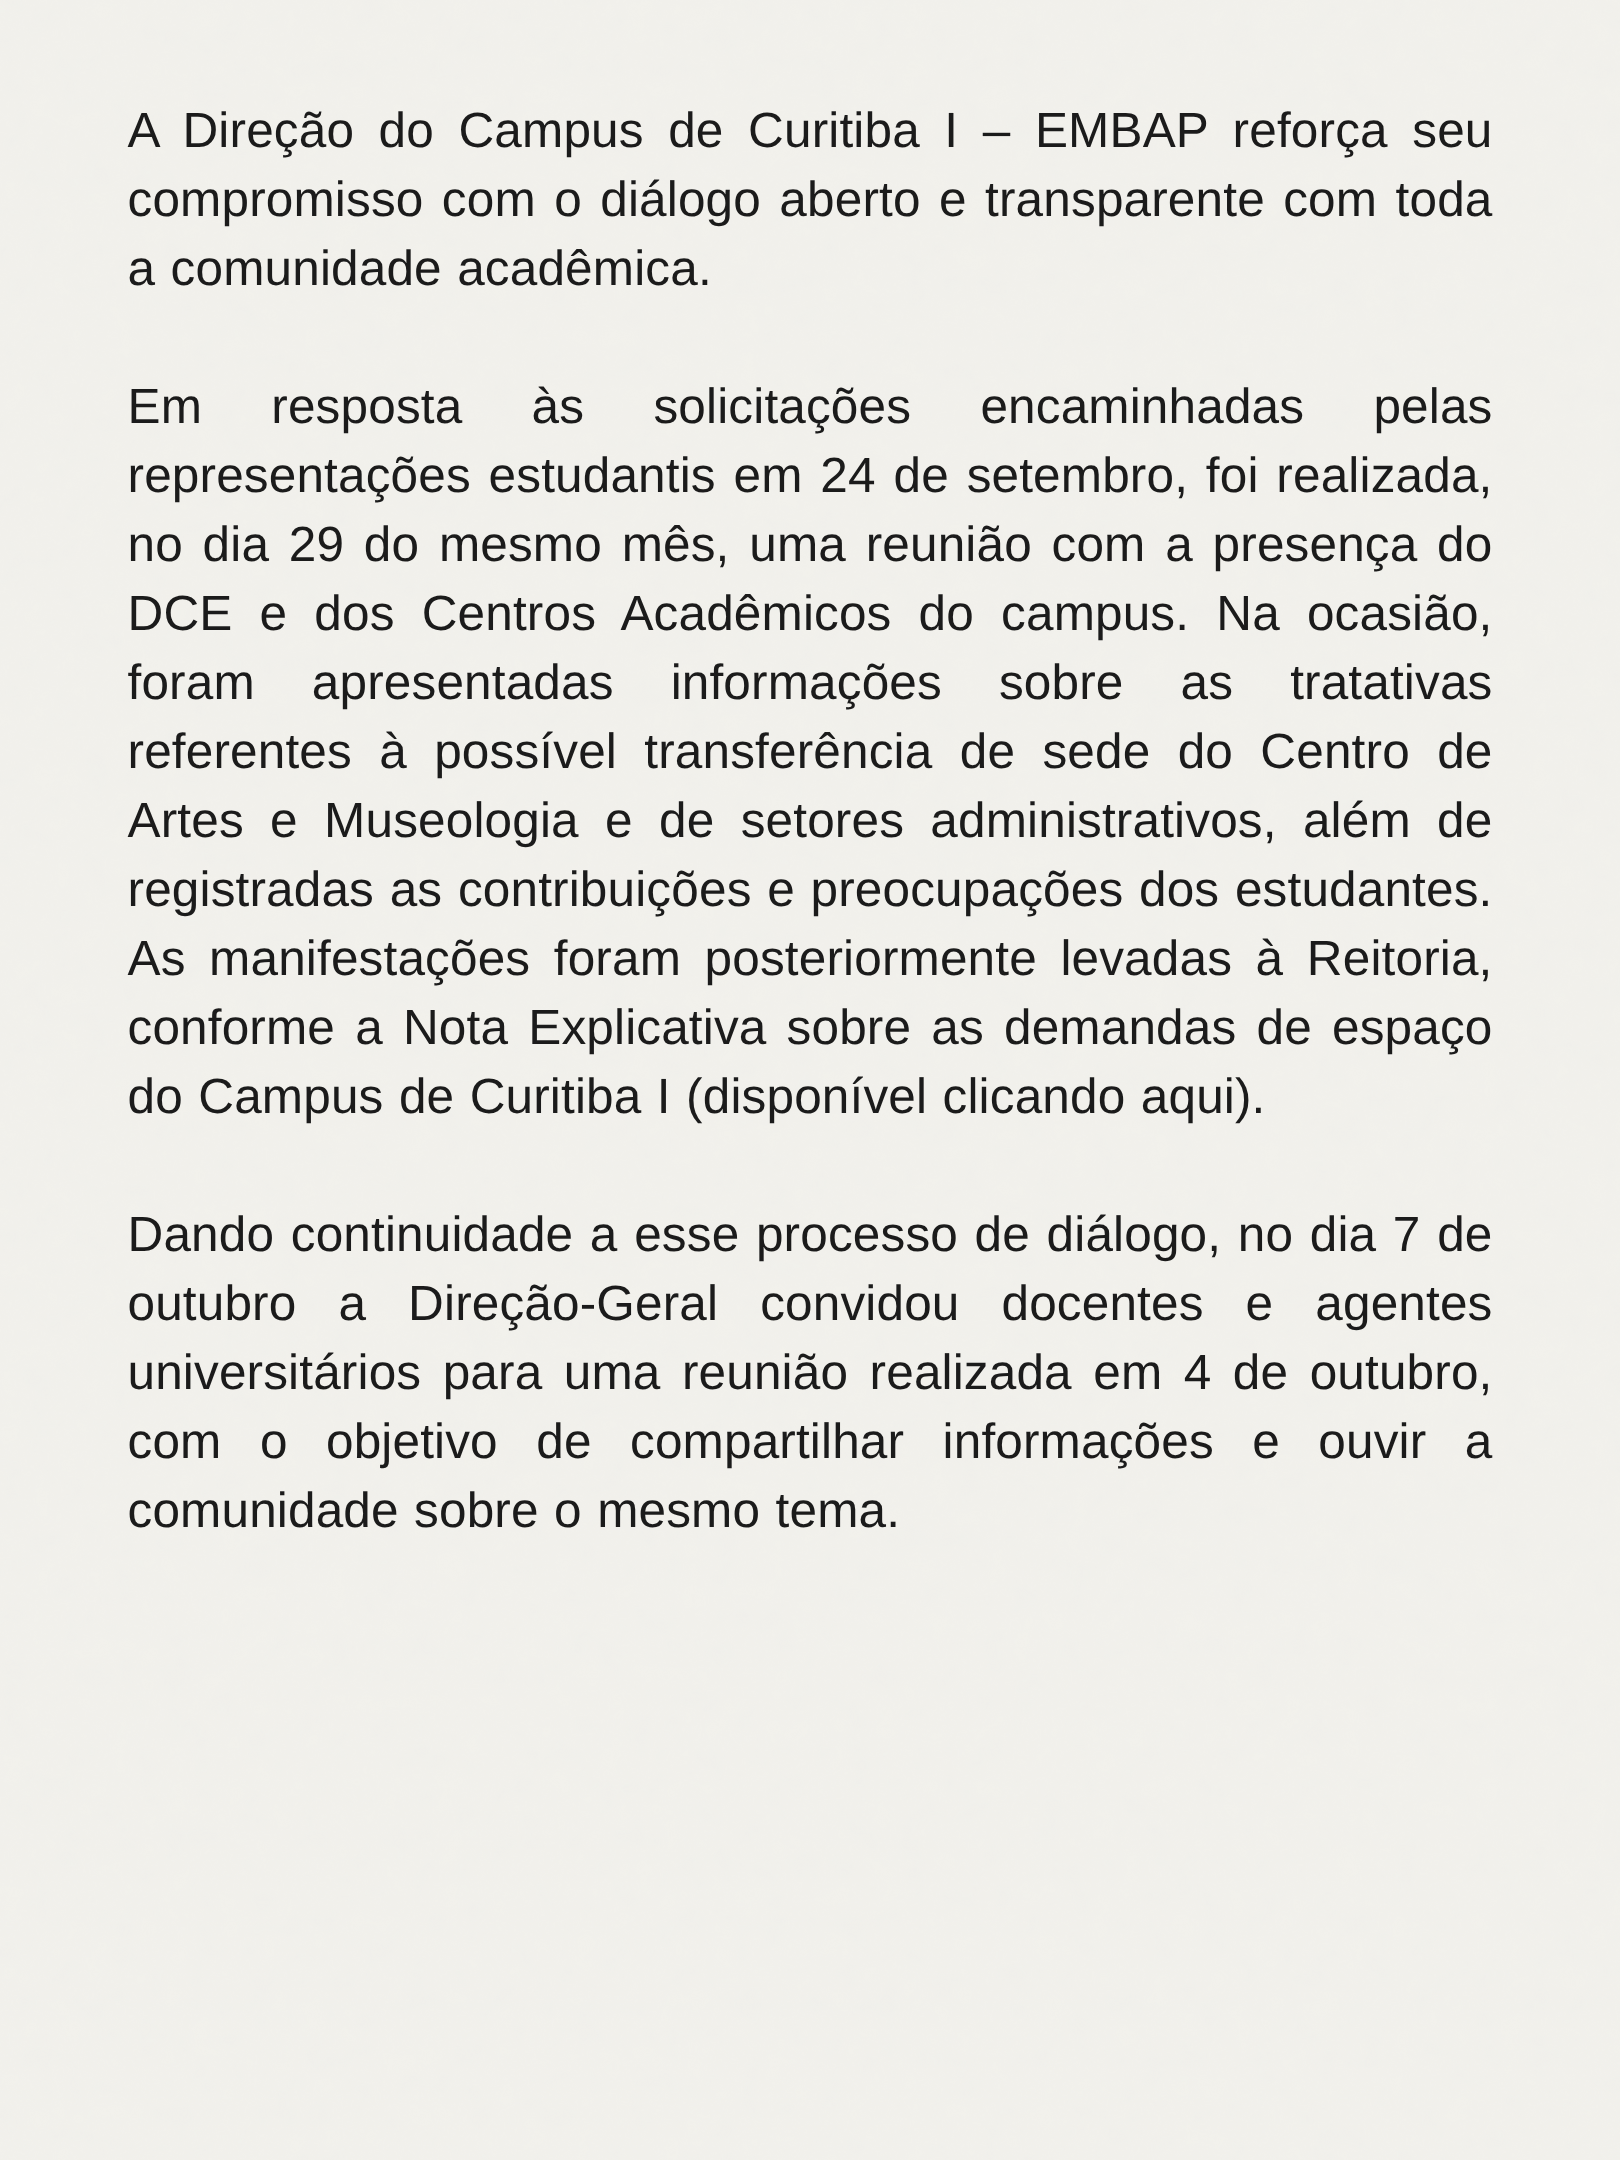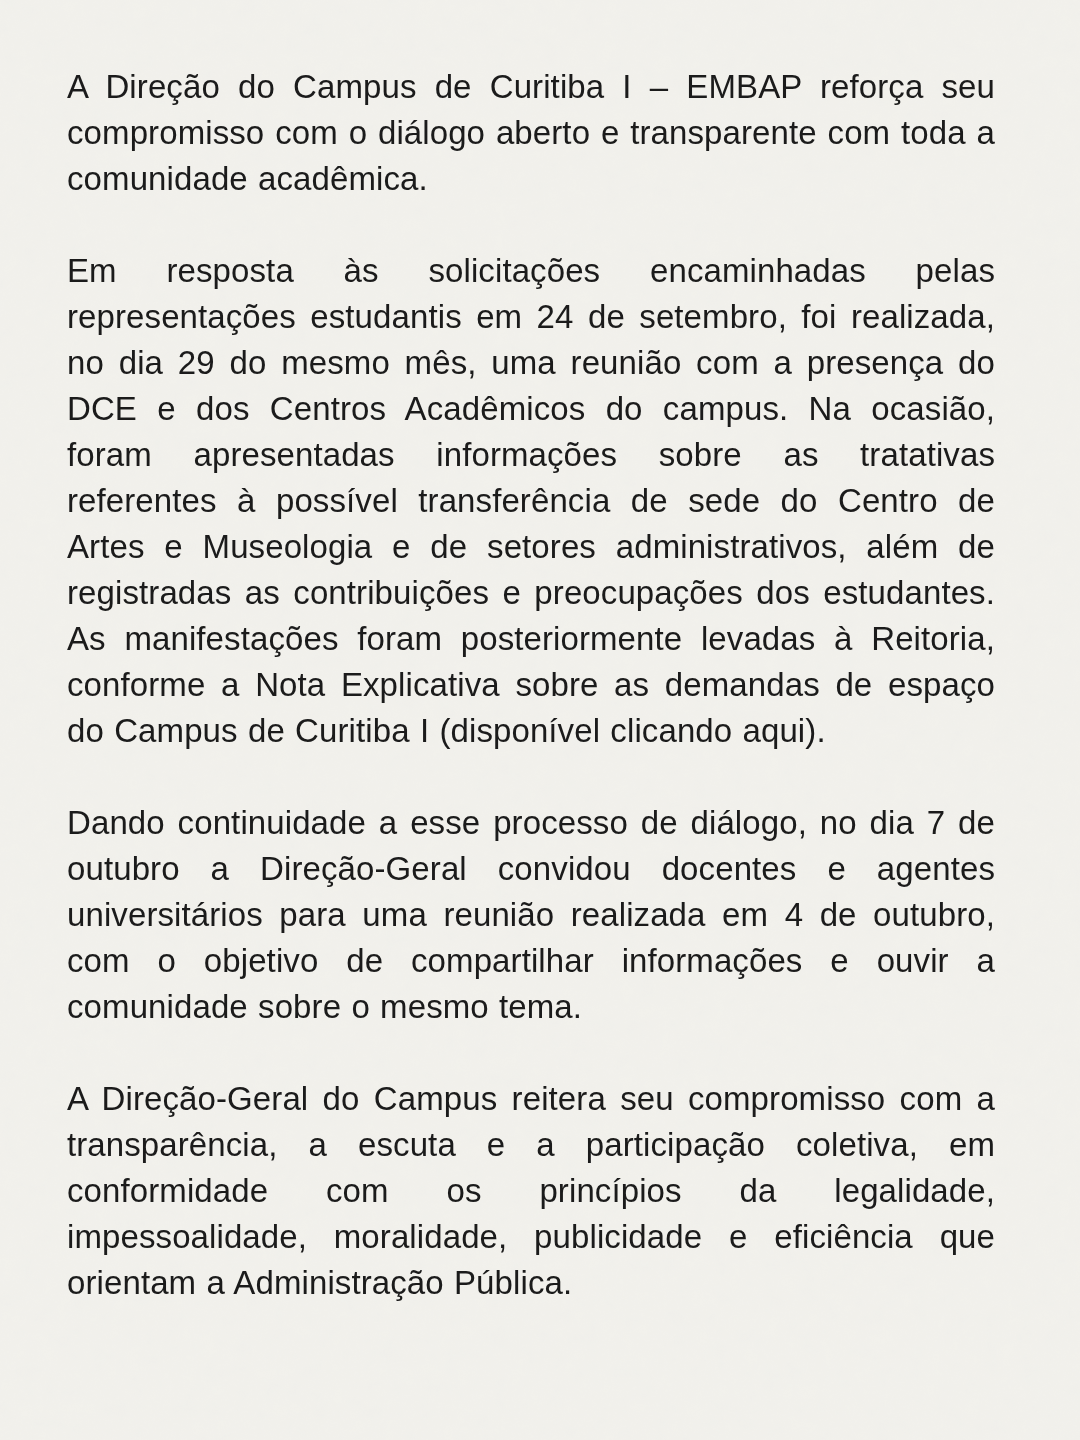--- a/index.html
+++ b/index.html
@@ -20,21 +20,21 @@
     z-index: 0;
     pointer-events: none;
     opacity: 0.45;
   }
   .page {
     position: relative;
     z-index: 1;
     box-sizing: border-box;
     width: 1080px;
     height: 1440px;
-    padding: 64px 85px 0 67px;
+    padding: 64px 85px 0 85px;
   }
   .page p {
     margin: 0 0 46px 0;
     font-size: 33px;
     line-height: 46px;
     font-weight: 400;
     color: #1b1b1b;
     text-align: justify;
     text-justify: inter-word;
     letter-spacing: 0.1px;
@@ -52,14 +52,13 @@
               0 0 0 0 0.78
               0 0 0 0.35 0"></feColorMatrix>
   </filter>
   <rect width="100%" height="100%" filter="url(#grain)"></rect>
 </svg>
 
 <div class="page">
   <p>A Direção do Campus de Curitiba I – EMBAP reforça seu compromisso com o diálogo aberto e transparente com toda a comunidade acadêmica.</p>
   <p>Em resposta às solicitações encaminhadas pelas representações estudantis em 24 de setembro, foi realizada, no dia 29 do mesmo mês, uma reunião com a presença do DCE e dos Centros Acadêmicos do campus. Na ocasião, foram apresentadas informações sobre as tratativas referentes à possível transferência de sede do Centro de Artes e Museologia e de setores administrativos, além de registradas as contribuições e preocupações dos estudantes. As manifestações foram posteriormente levadas à Reitoria, conforme a Nota Explicativa sobre as demandas de espaço do Campus de Curitiba I (disponível clicando aqui).</p>
   <p>Dando continuidade a esse processo de diálogo, no dia 7 de outubro a Direção-Geral convidou docentes e agentes universitários para uma reunião realizada em 4 de outubro, com o objetivo de compartilhar informações e ouvir a comunidade sobre o mesmo tema.</p>
-  <p>A Direção-Geral do Campus reitera seu compromisso com a transparência, a escuta e a participação coletiva, em conformidade com os princípios da legalidade, impessoalidade, moralidade, publicidade e eficiência que orientam a Administração Pública.</p>
 </div>
 
 </body></html>

